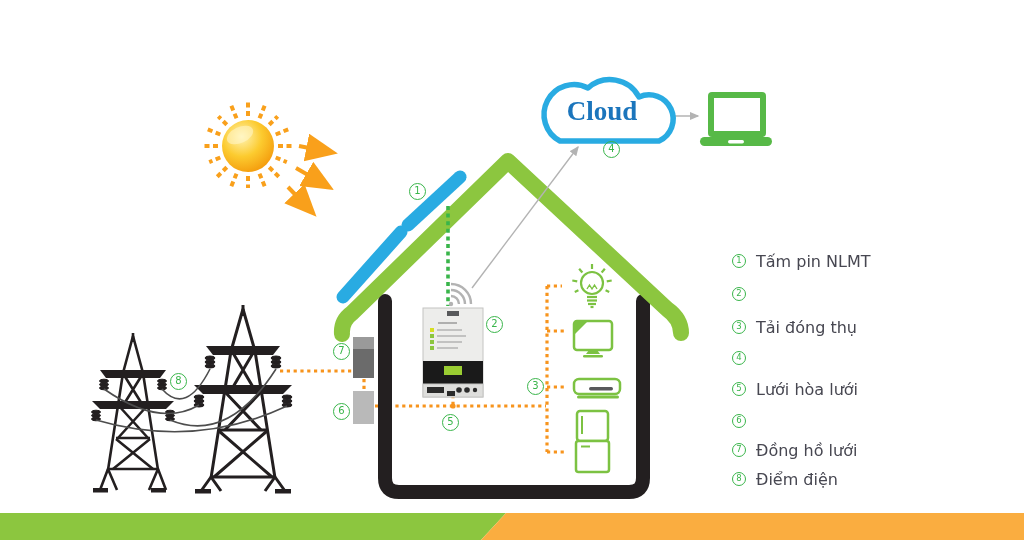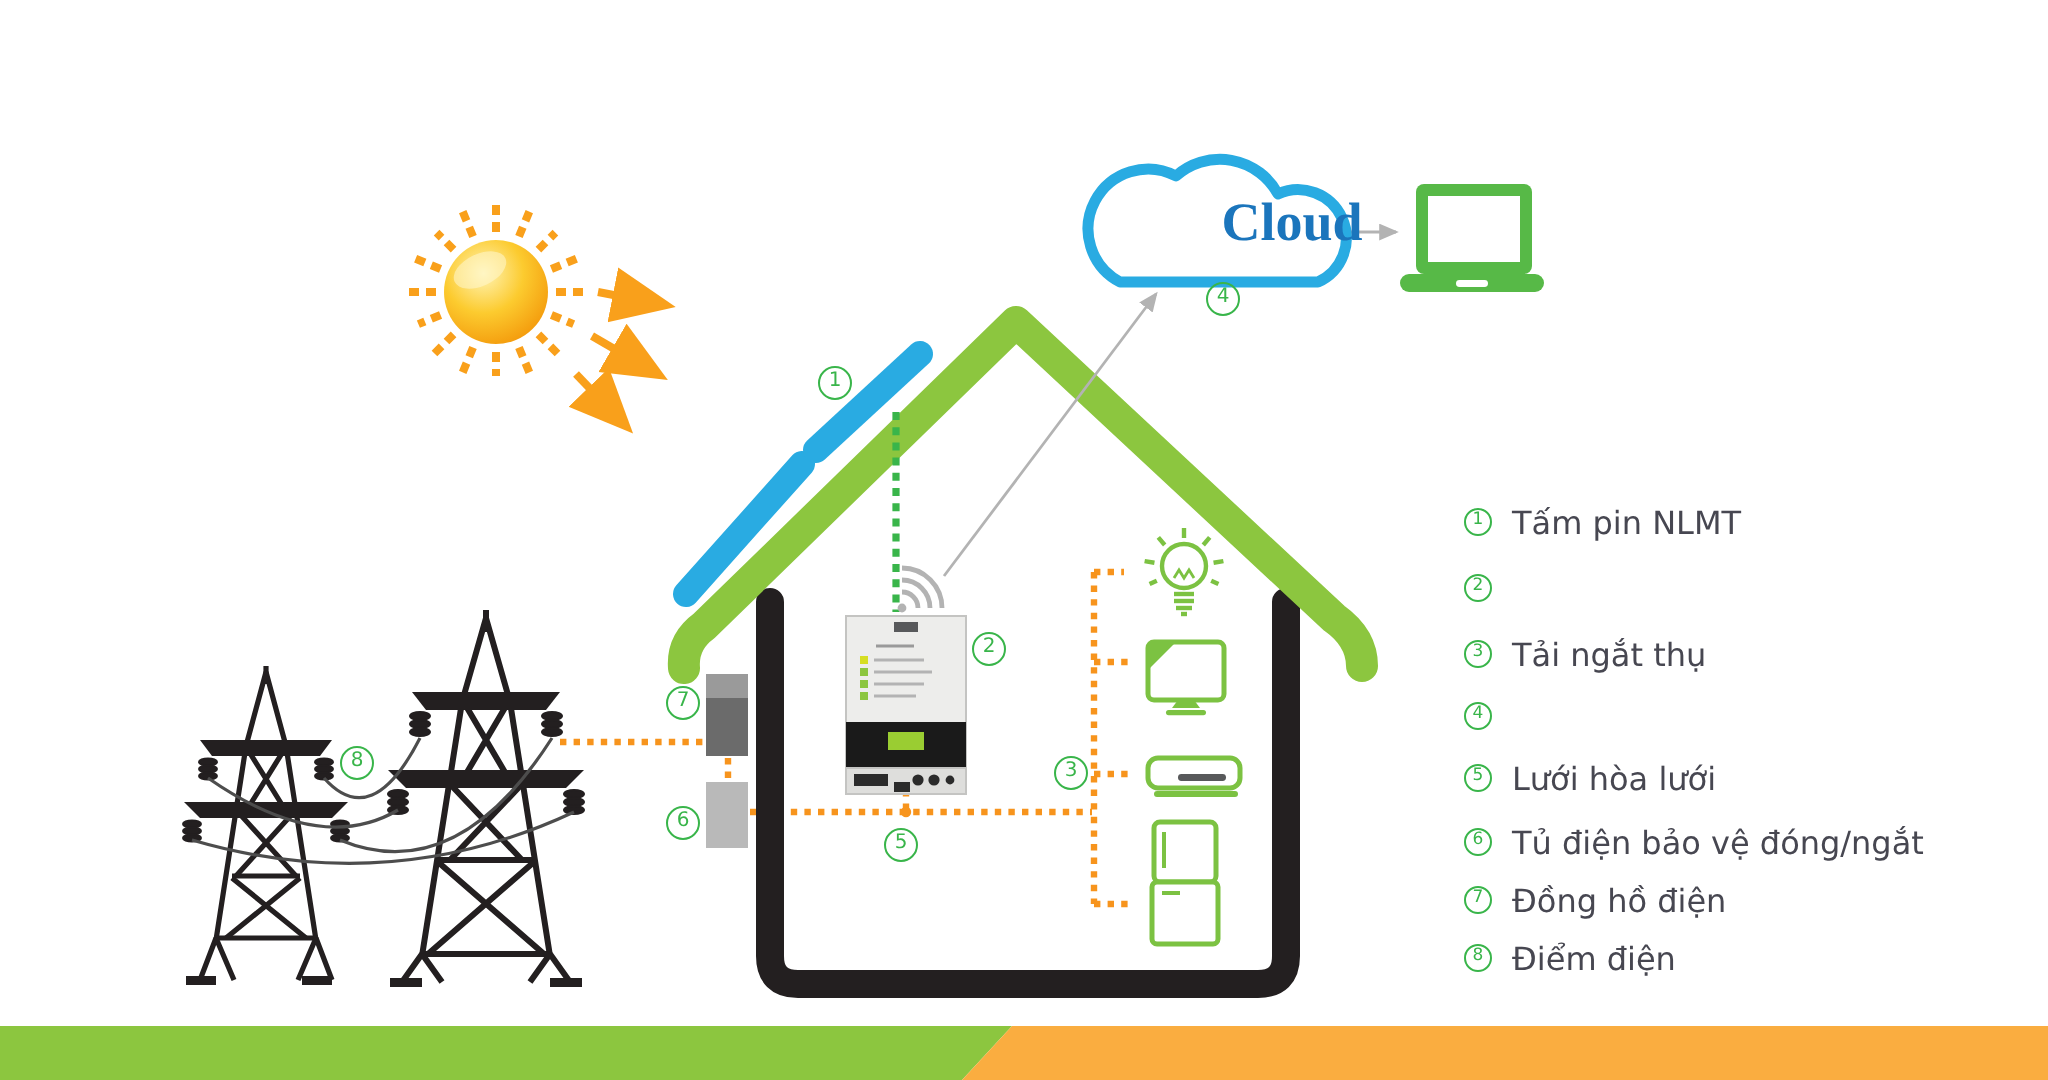--- a/index.html
+++ b/index.html
@@ -3,21 +3,21 @@
 <meta charset="utf-8">
 <style>
   html,body{margin:0;padding:0;background:#fff;}
   .stage{position:relative;width:1024px;height:540px;background:#ffffff;overflow:hidden;
          font-family:"DejaVu Sans","Liberation Sans",sans-serif;}
   .stage svg{position:absolute;left:0;top:0;}
   .badge{position:absolute;width:17px;height:17px;border:1.6px solid #39B54A;border-radius:50%;
          box-sizing:border-box;color:#39B54A;font-size:10px;line-height:14px;text-align:center;
          background:rgba(255,255,255,.0);font-weight:500;}
   .cloud-text{position:absolute;left:563px;top:96px;width:78px;text-align:center;
-        font-family:"Liberation Serif","DejaVu Serif",serif;font-weight:700;font-size:27px;color:#1B75BC;margin-left:44px;}
+        font-family:"Liberation Serif","DejaVu Serif",serif;font-weight:700;font-size:27px;color:#1B75BC;}
   .legend{position:absolute;left:732px;top:0;width:290px;height:540px;}
   .legend-row{position:absolute;left:0;display:flex;align-items:center;gap:10px;height:20px;}
   .legend-num{flex:0 0 auto;width:14px;height:14px;border:1.5px solid #39B54A;border-radius:50%;
         box-sizing:border-box;color:#39B54A;font-size:8.5px;line-height:11px;text-align:center;font-weight:500;}
   .legend-label{font-size:16px;color:#474751;white-space:nowrap;}
 </style>
 </head>
 <body>
 
 <div class="stage">
@@ -255,36 +255,35 @@
 <div class="legend">
   <div class="legend-row" style="top:251px;">
     <span class="legend-num">1</span>
     <span class="legend-label">Tấm pin NLMT</span>
   </div>
   <div class="legend-row" style="top:284px;">
     <span class="legend-num">2</span>
   </div>
   <div class="legend-row" style="top:317px;">
     <span class="legend-num">3</span>
-    <span class="legend-label">Tải ngắt thụ</span>
+    <span class="legend-label">Tải đóng thụ</span>
   </div>
   <div class="legend-row" style="top:348px;">
     <span class="legend-num">4</span>
   </div>
   <div class="legend-row" style="top:379px;">
     <span class="legend-num">5</span>
     <span class="legend-label">Lưới hòa lưới</span>
   </div>
   <div class="legend-row" style="top:411px;">
     <span class="legend-num">6</span>
-    <span class="legend-label">Tủ điện bảo vệ đóng/ngắt</span>
   </div>
   <div class="legend-row" style="top:440px;">
     <span class="legend-num">7</span>
-    <span class="legend-label">Đồng hồ điện</span>
+    <span class="legend-label">Đồng hồ lưới</span>
   </div>
   <div class="legend-row" style="top:469px;">
     <span class="legend-num">8</span>
     <span class="legend-label">Điểm điện</span>
   </div>
 </div>
 
 </div>
 
 </body></html>

